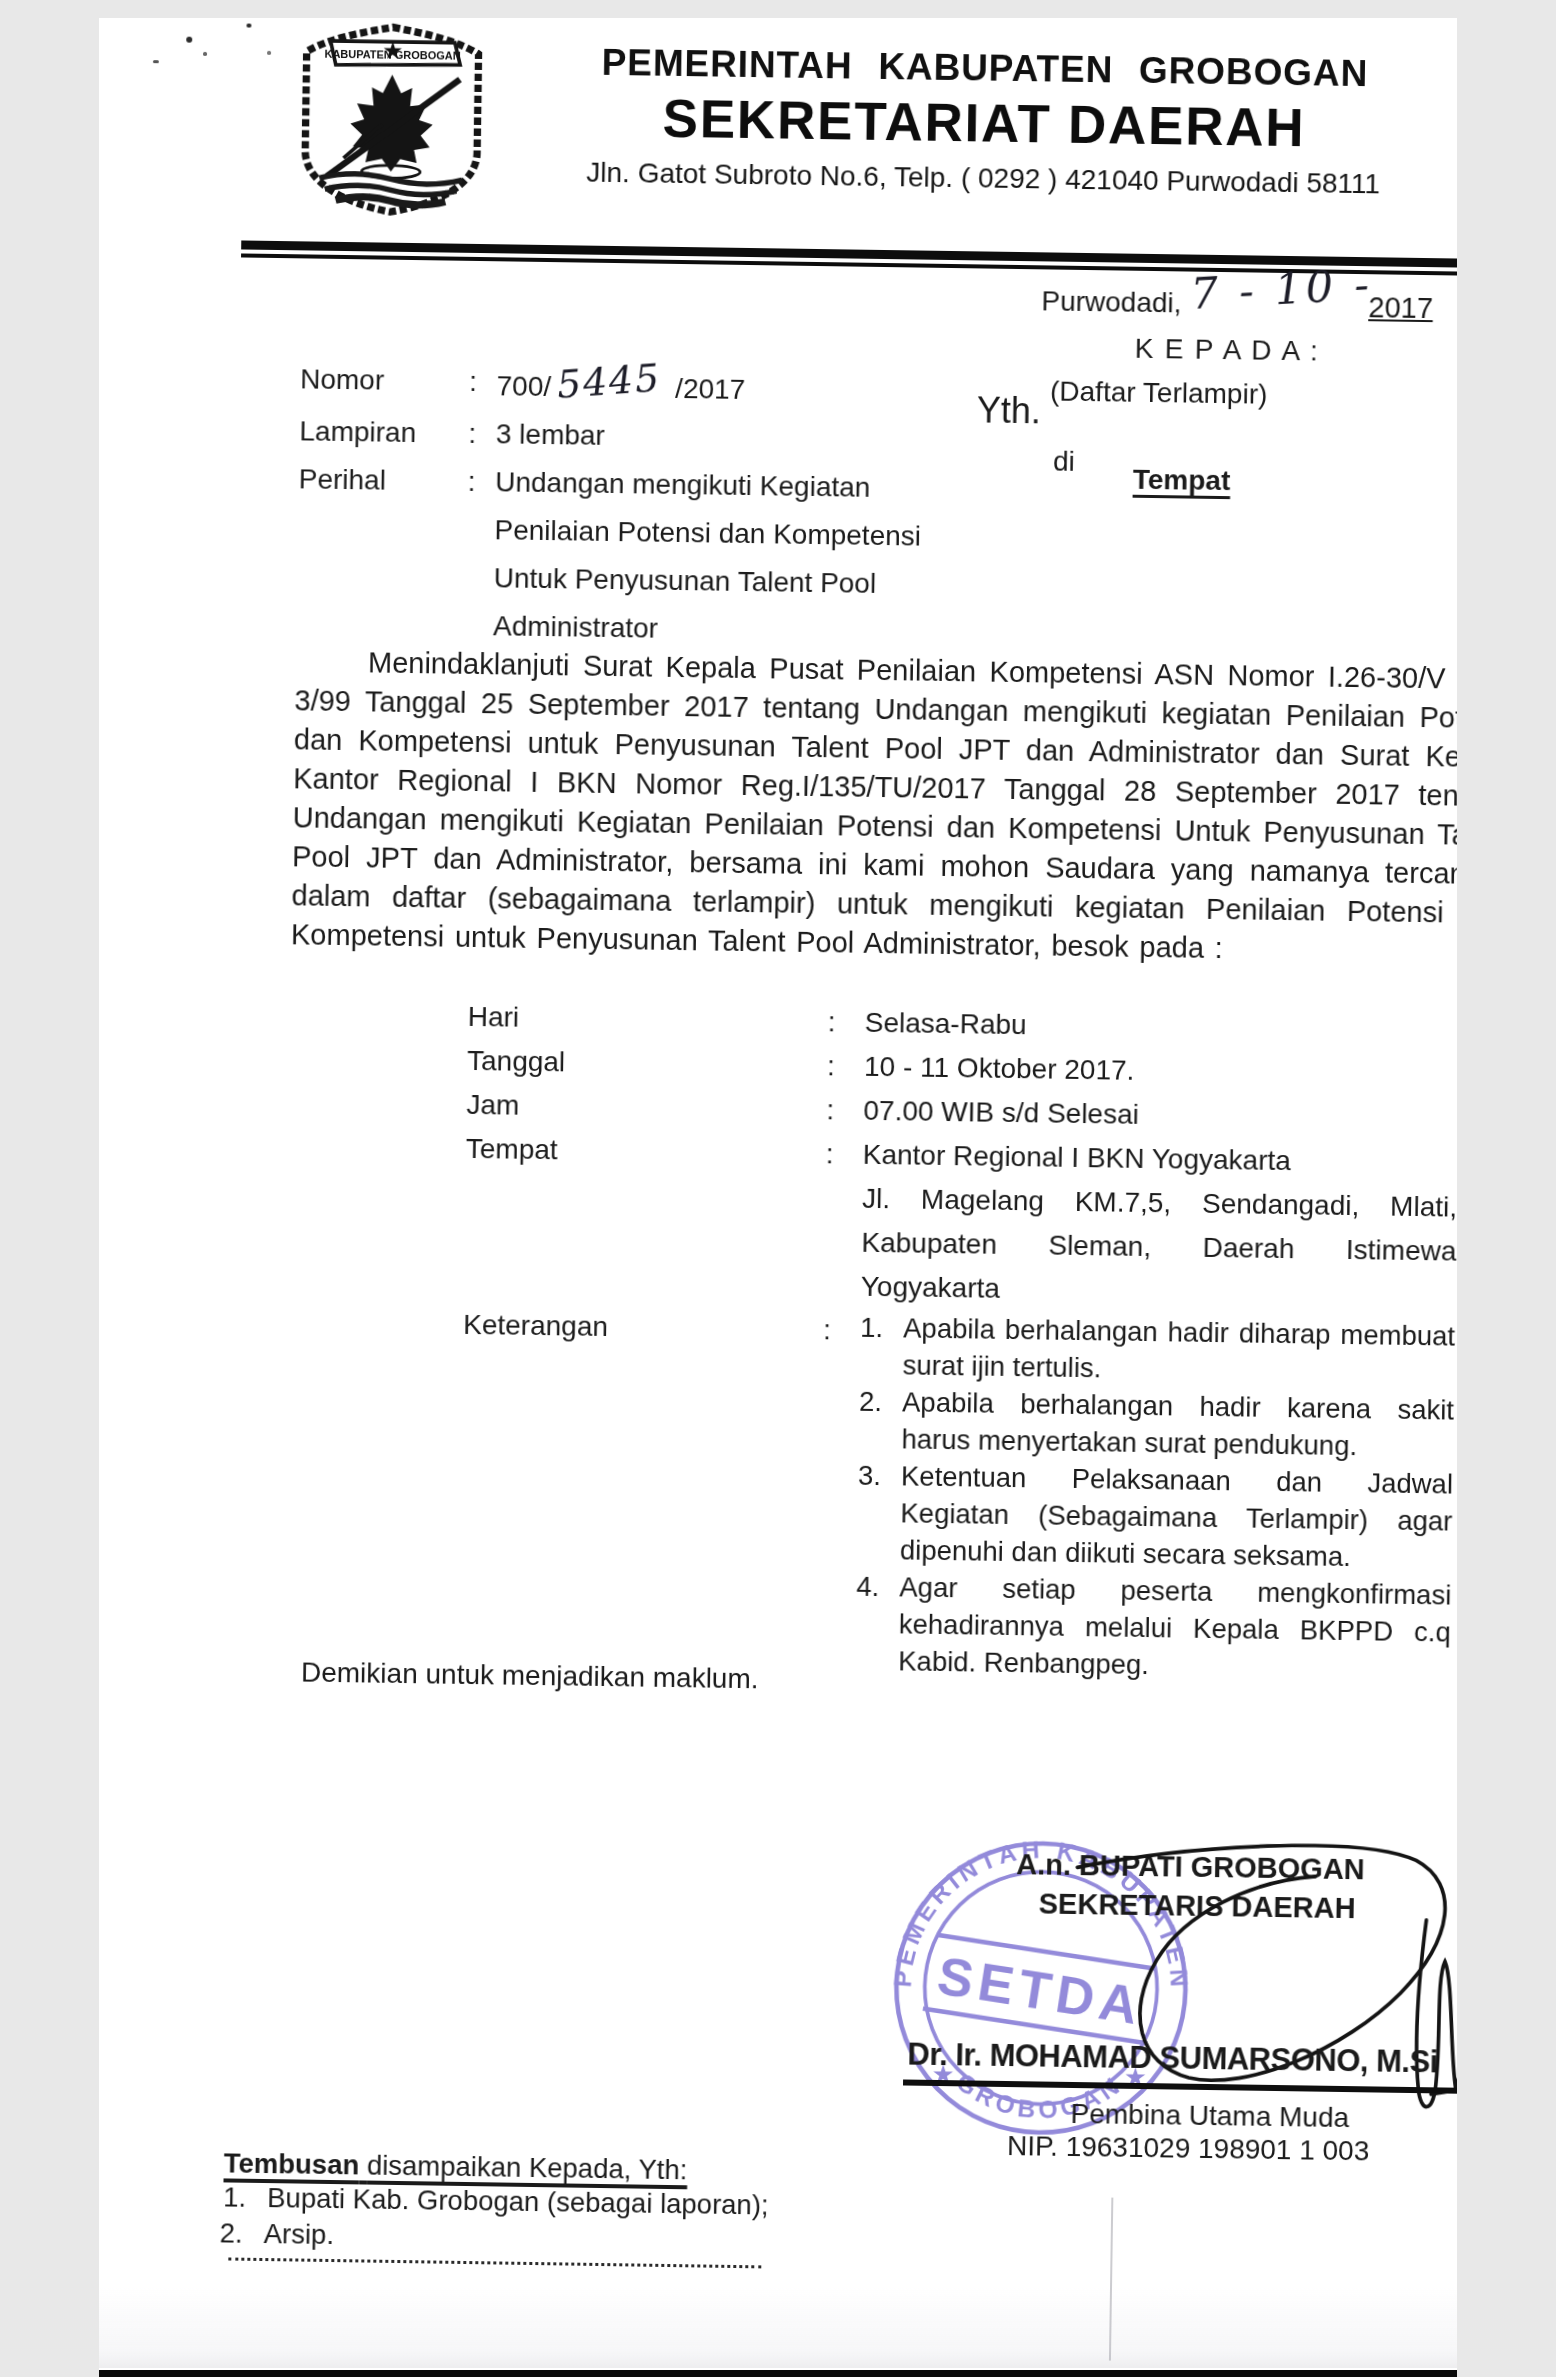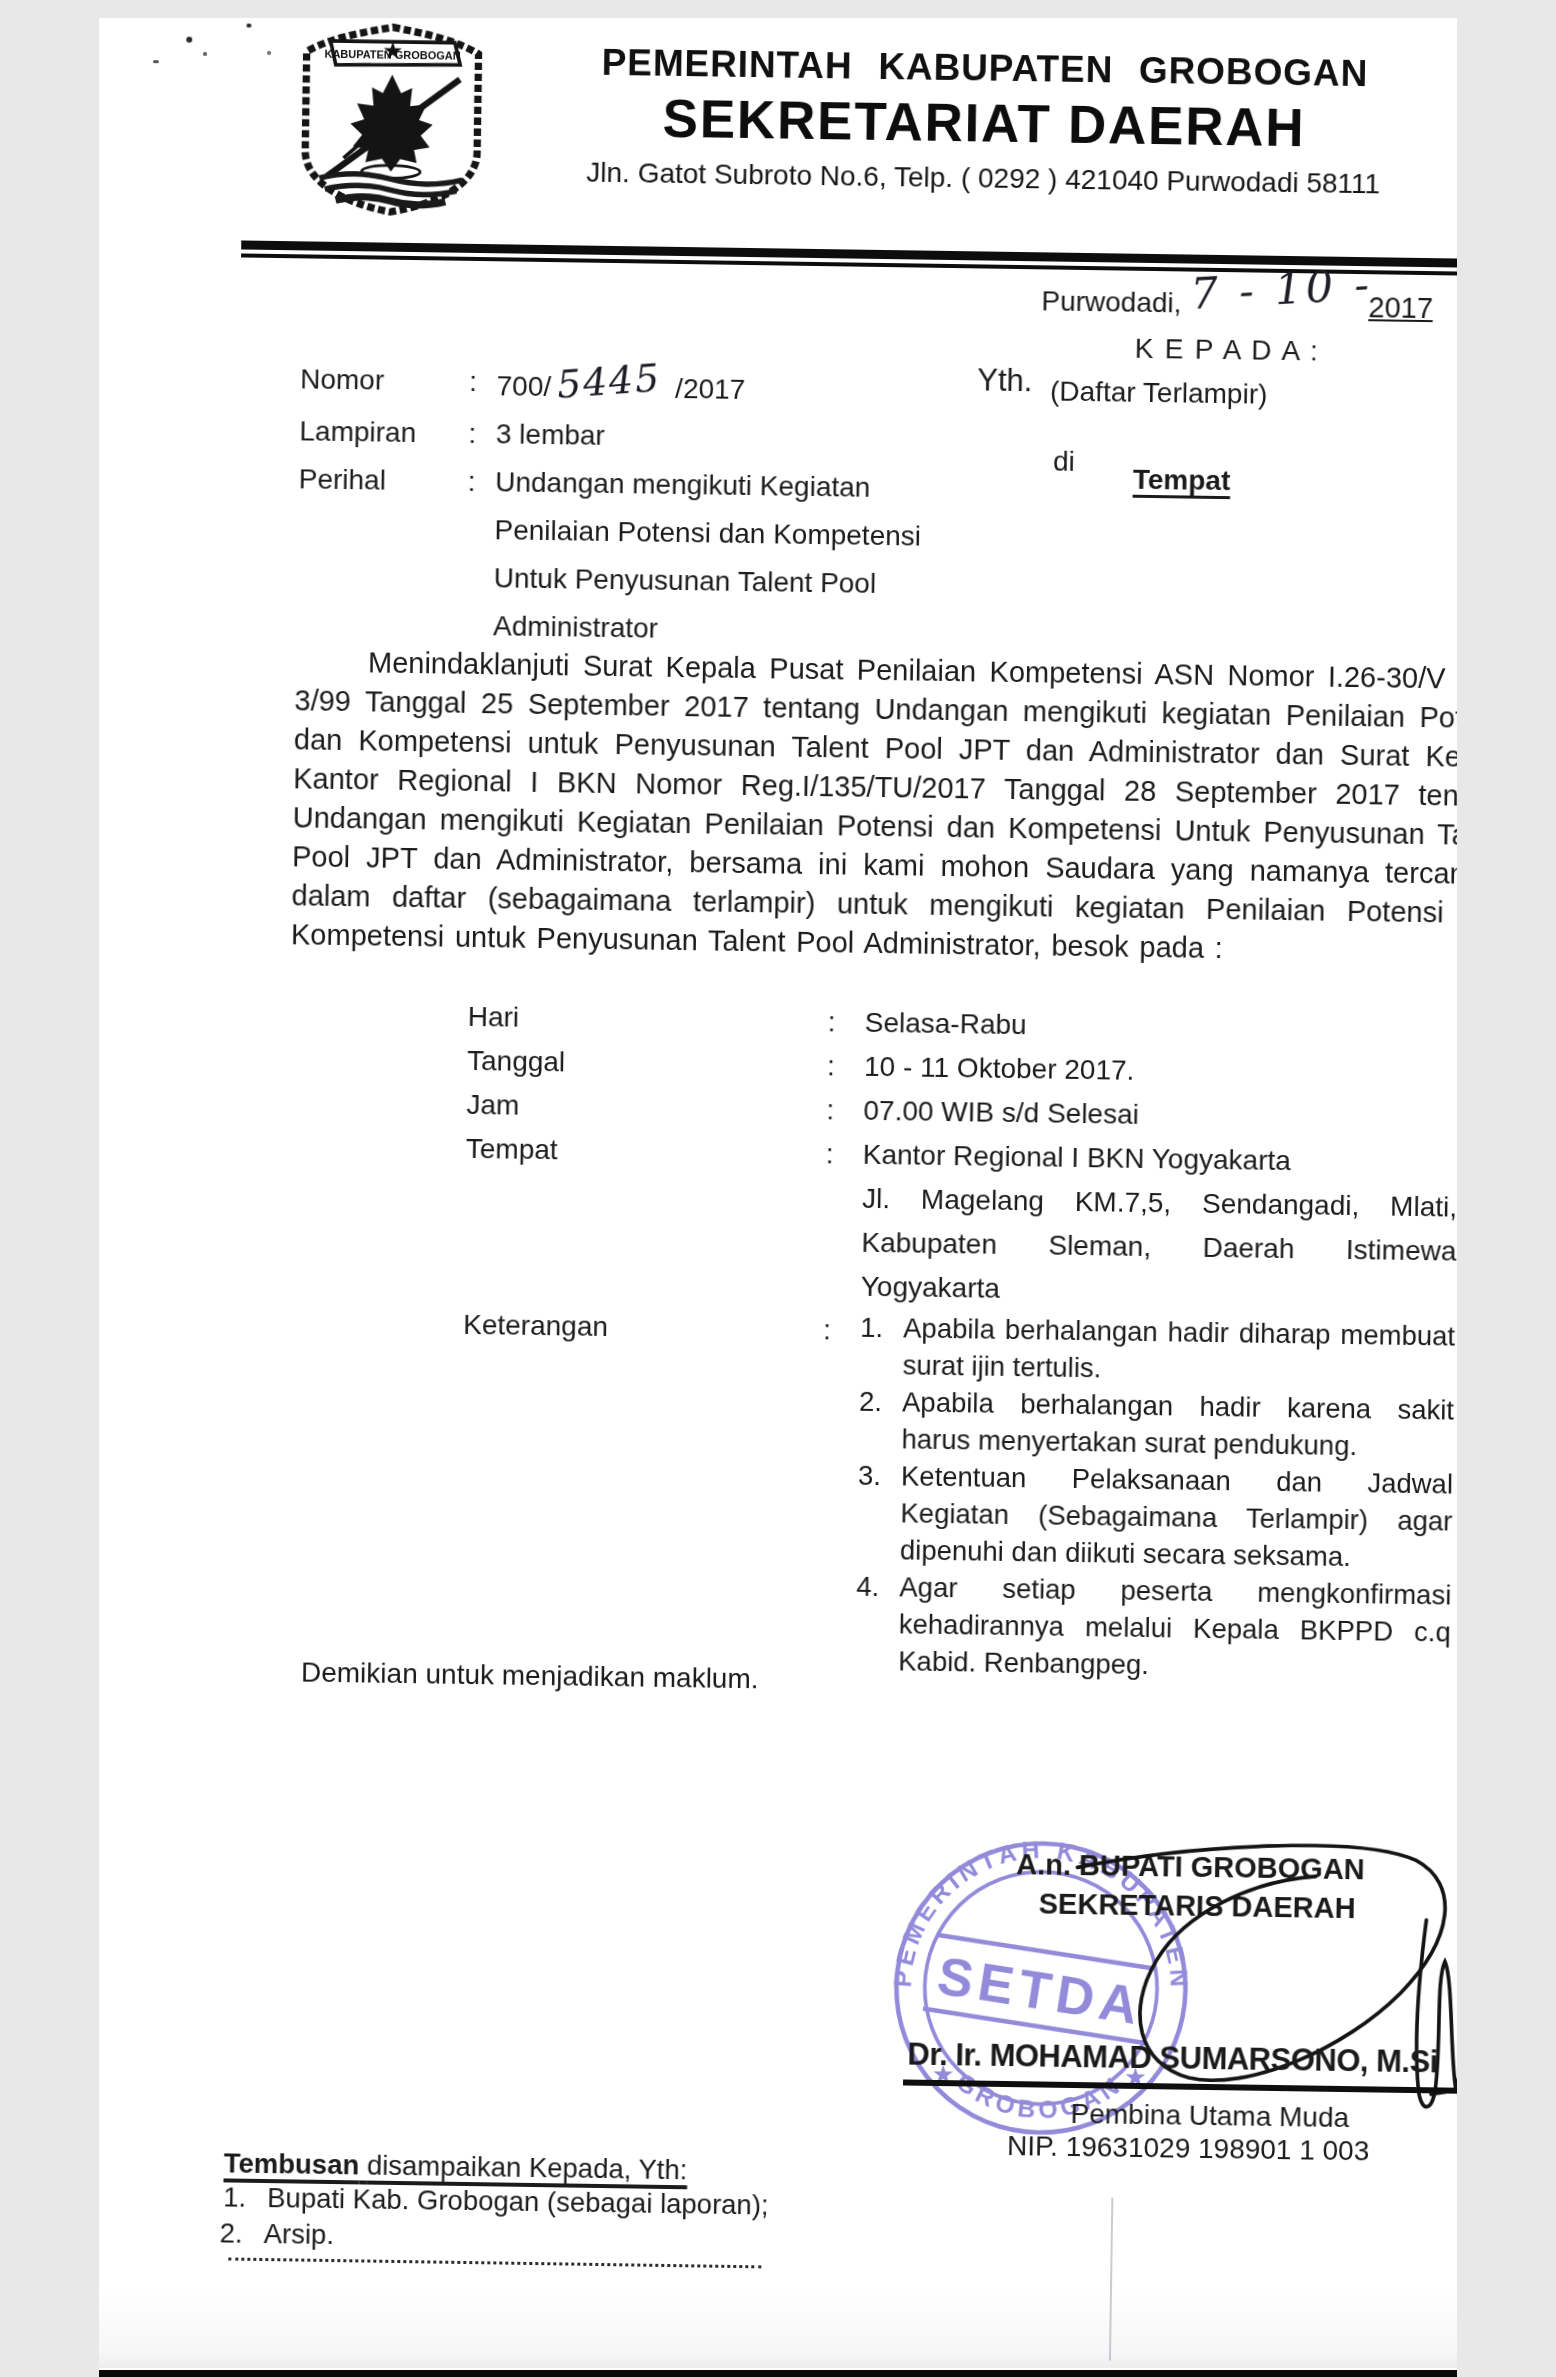--- a/index.html
+++ b/index.html
@@ -21,21 +21,21 @@
   .rule .thick{height:9.2px; background:#0d0d0d;}
   .rule .gap{height:3.7px;}
   .rule .thin{height:3.7px; background:#0d0d0d;}
 
   
   .city{position:absolute; left:929px; top:265px; font-size:28px;}
   .hand{font-family:"DejaVu Serif","Liberation Serif",serif; font-style:italic; color:#1d1d28;}
   .hand-date{position:absolute; left:1078px; top:240px; font-size:43px; transform:rotate(-4deg); letter-spacing:3.7px;}
   .year{position:absolute; left:1256px; top:266px; font-size:29px;text-decoration:underline;}
   .kepada{position:absolute; left:1023px; top:311px; font-size:28px; letter-spacing:1.8px;}
-  .yth{position:absolute; left:866px; top:343px; font-size:31px;}
+  .yth{position:absolute; left:866px; top:370px; font-size:36px;}
   .daftar{position:absolute; left:939px; top:355px; font-size:28px;}
   .di{position:absolute; left:943px; top:425px; font-size:28px;}
   .tempat-dest{position:absolute; left:1023px; top:442px; font-size:28px; font-weight:bold;
     text-decoration:underline; text-decoration-thickness:2.7px; text-underline-offset:5.5px;}
 
   .meta-grid{position:absolute; left:189px; top:346px; width:677px;
     display:grid; grid-template-columns:169px 27.5px 476px; line-height:48px; font-size:28px;}
   .meta-grid .cell{vertical-align:top;}
   .perihal-lines div{line-height:48px;}
   .hand-nomor{font-size:38px; display:inline-block; transform:rotate(-5deg) translateY(-2.7px); letter-spacing:1.8px; margin:0 5.5px;}

